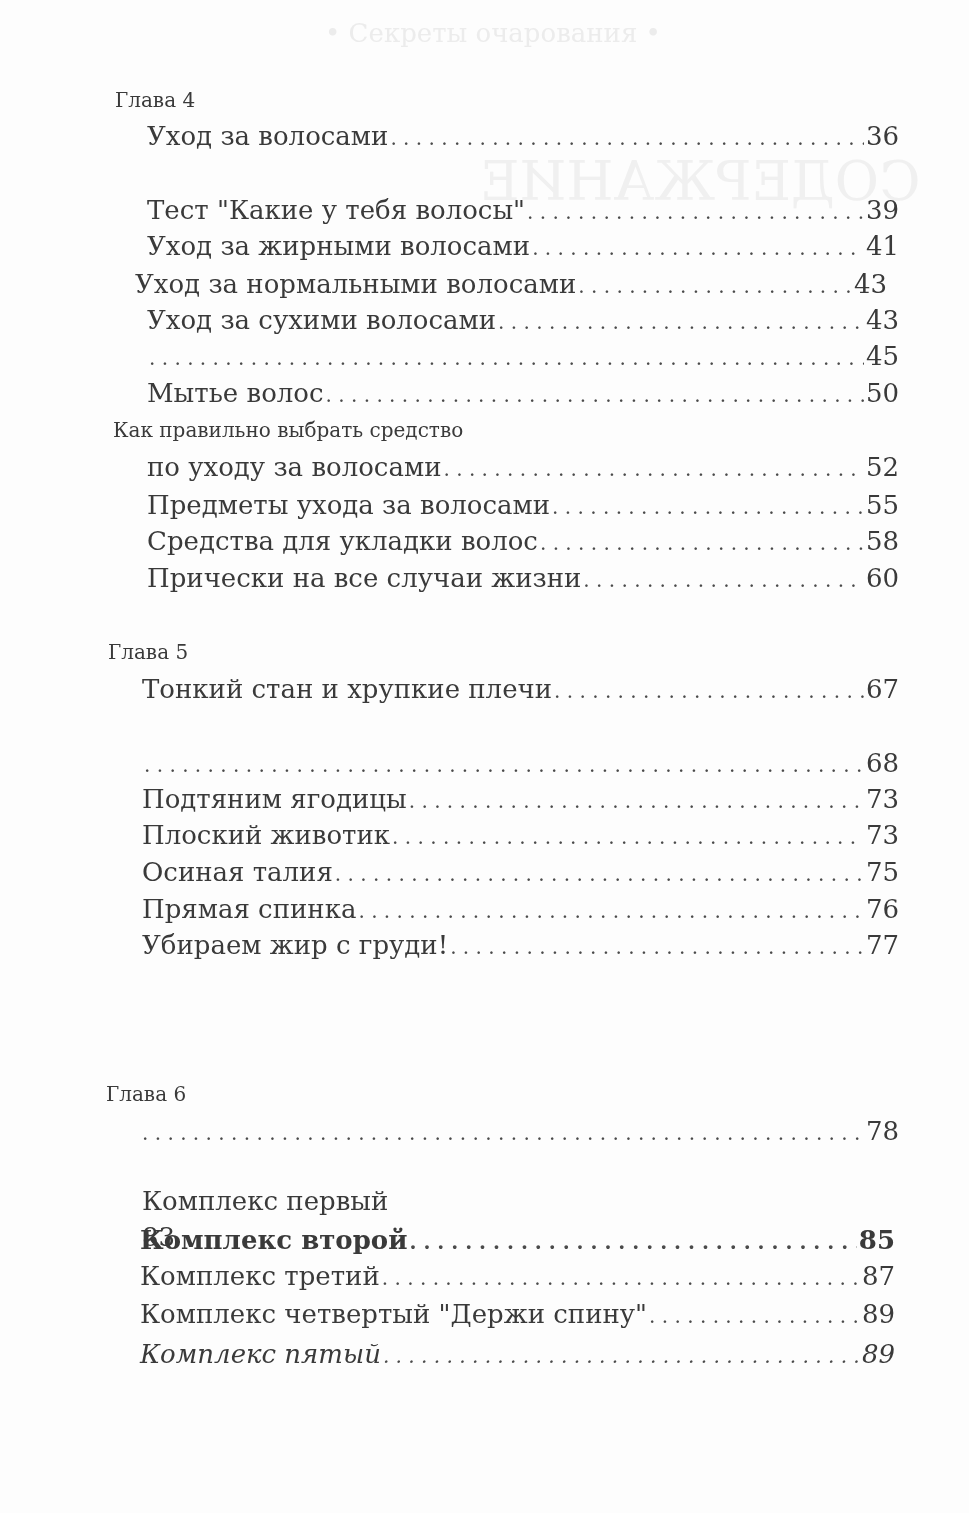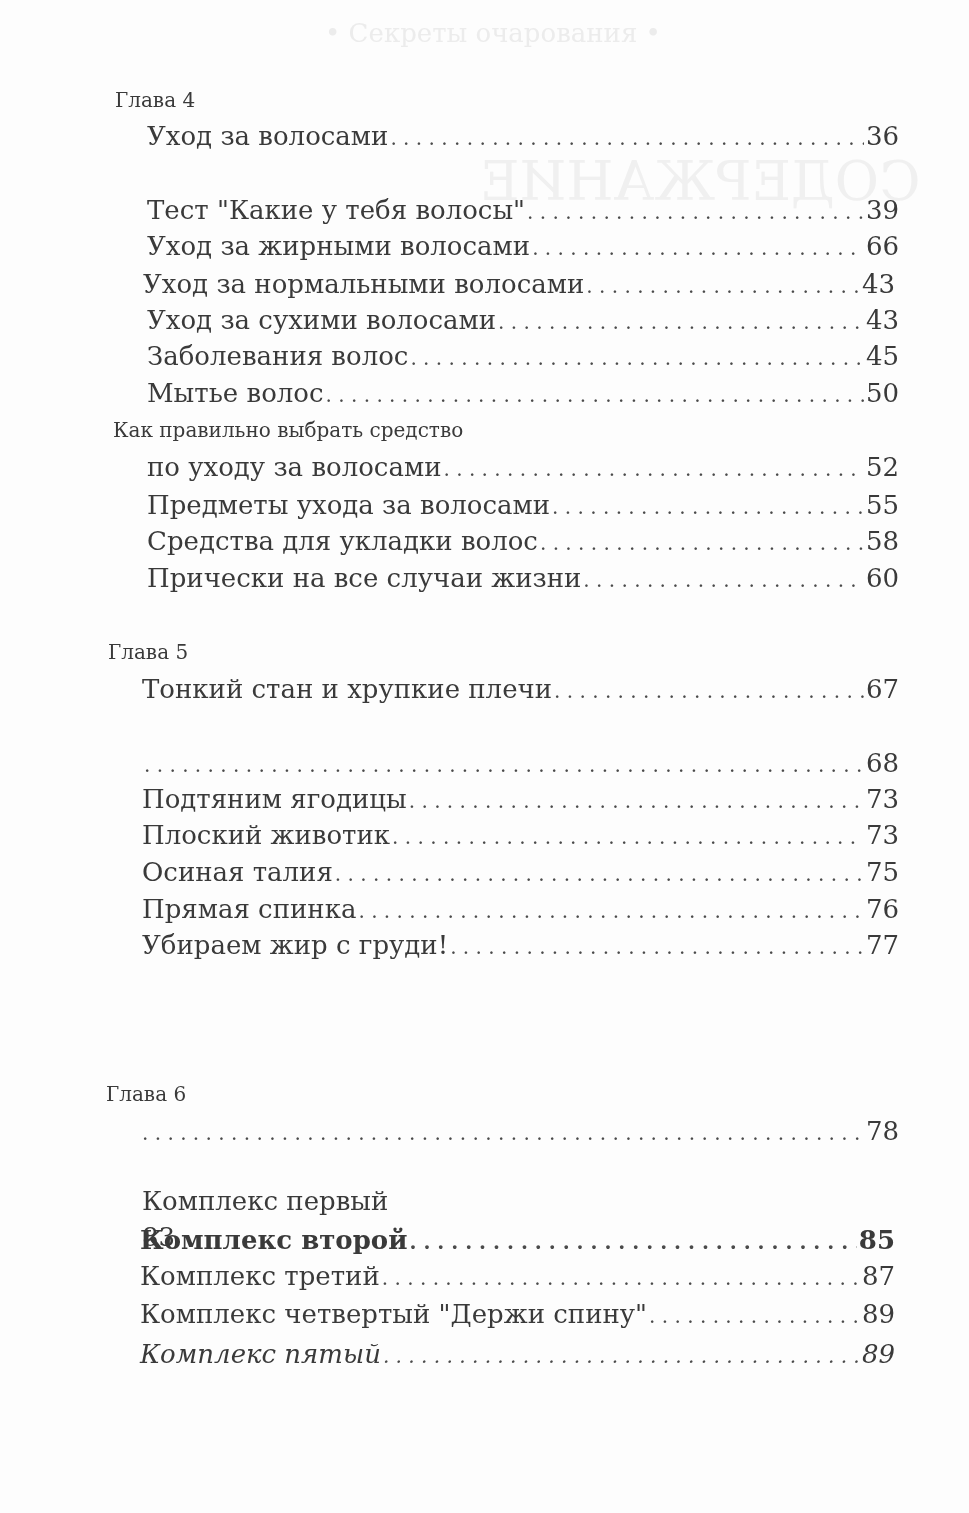--- a/index.html
+++ b/index.html
@@ -42,34 +42,33 @@
 </div>
 
 <div class="line" style="top:192px; left:113px; width:752px;">
   <span class="title">Тест "Какие у тебя волосы"</span>
   <span class="leader"></span>
   <span class="page">39</span>
 </div>
 <div class="line" style="top:228px; left:113px; width:752px;">
   <span class="title">Уход за жирными волосами</span>
   <span class="leader"></span>
-  <span class="page">66</span>
+  <span class="page">41</span>
 </div>
-<div class="line" style="top:266px; left:109px; width:752px;justify-content:center;">
+<div class="line" style="top:266px; left:101px; width:752px;justify-content:center;">
   <span class="title">Уход за нормальными волосами</span>
   <span class="leader"></span>
   <span class="page">43</span>
 </div>
 <div class="line" style="top:302px; left:113px; width:752px;">
   <span class="title">Уход за сухими волосами</span>
   <span class="leader"></span>
   <span class="page">43</span>
 </div>
 <div class="line" style="top:338px; left:113px; width:752px;">
-  <span class="title">Заболевания волос</span>
   <span class="leader"></span>
   <span class="page">45</span>
 </div>
 <div class="line" style="top:375px; left:113px; width:752px;">
   <span class="title">Мытье волос</span>
   <span class="leader"></span>
   <span class="page">50</span>
 </div>
 <div class="chapter" style="left:113px; top:412px;">Как правильно выбрать средство</div>
 <div class="line" style="top:449px; left:113px; width:752px;">

